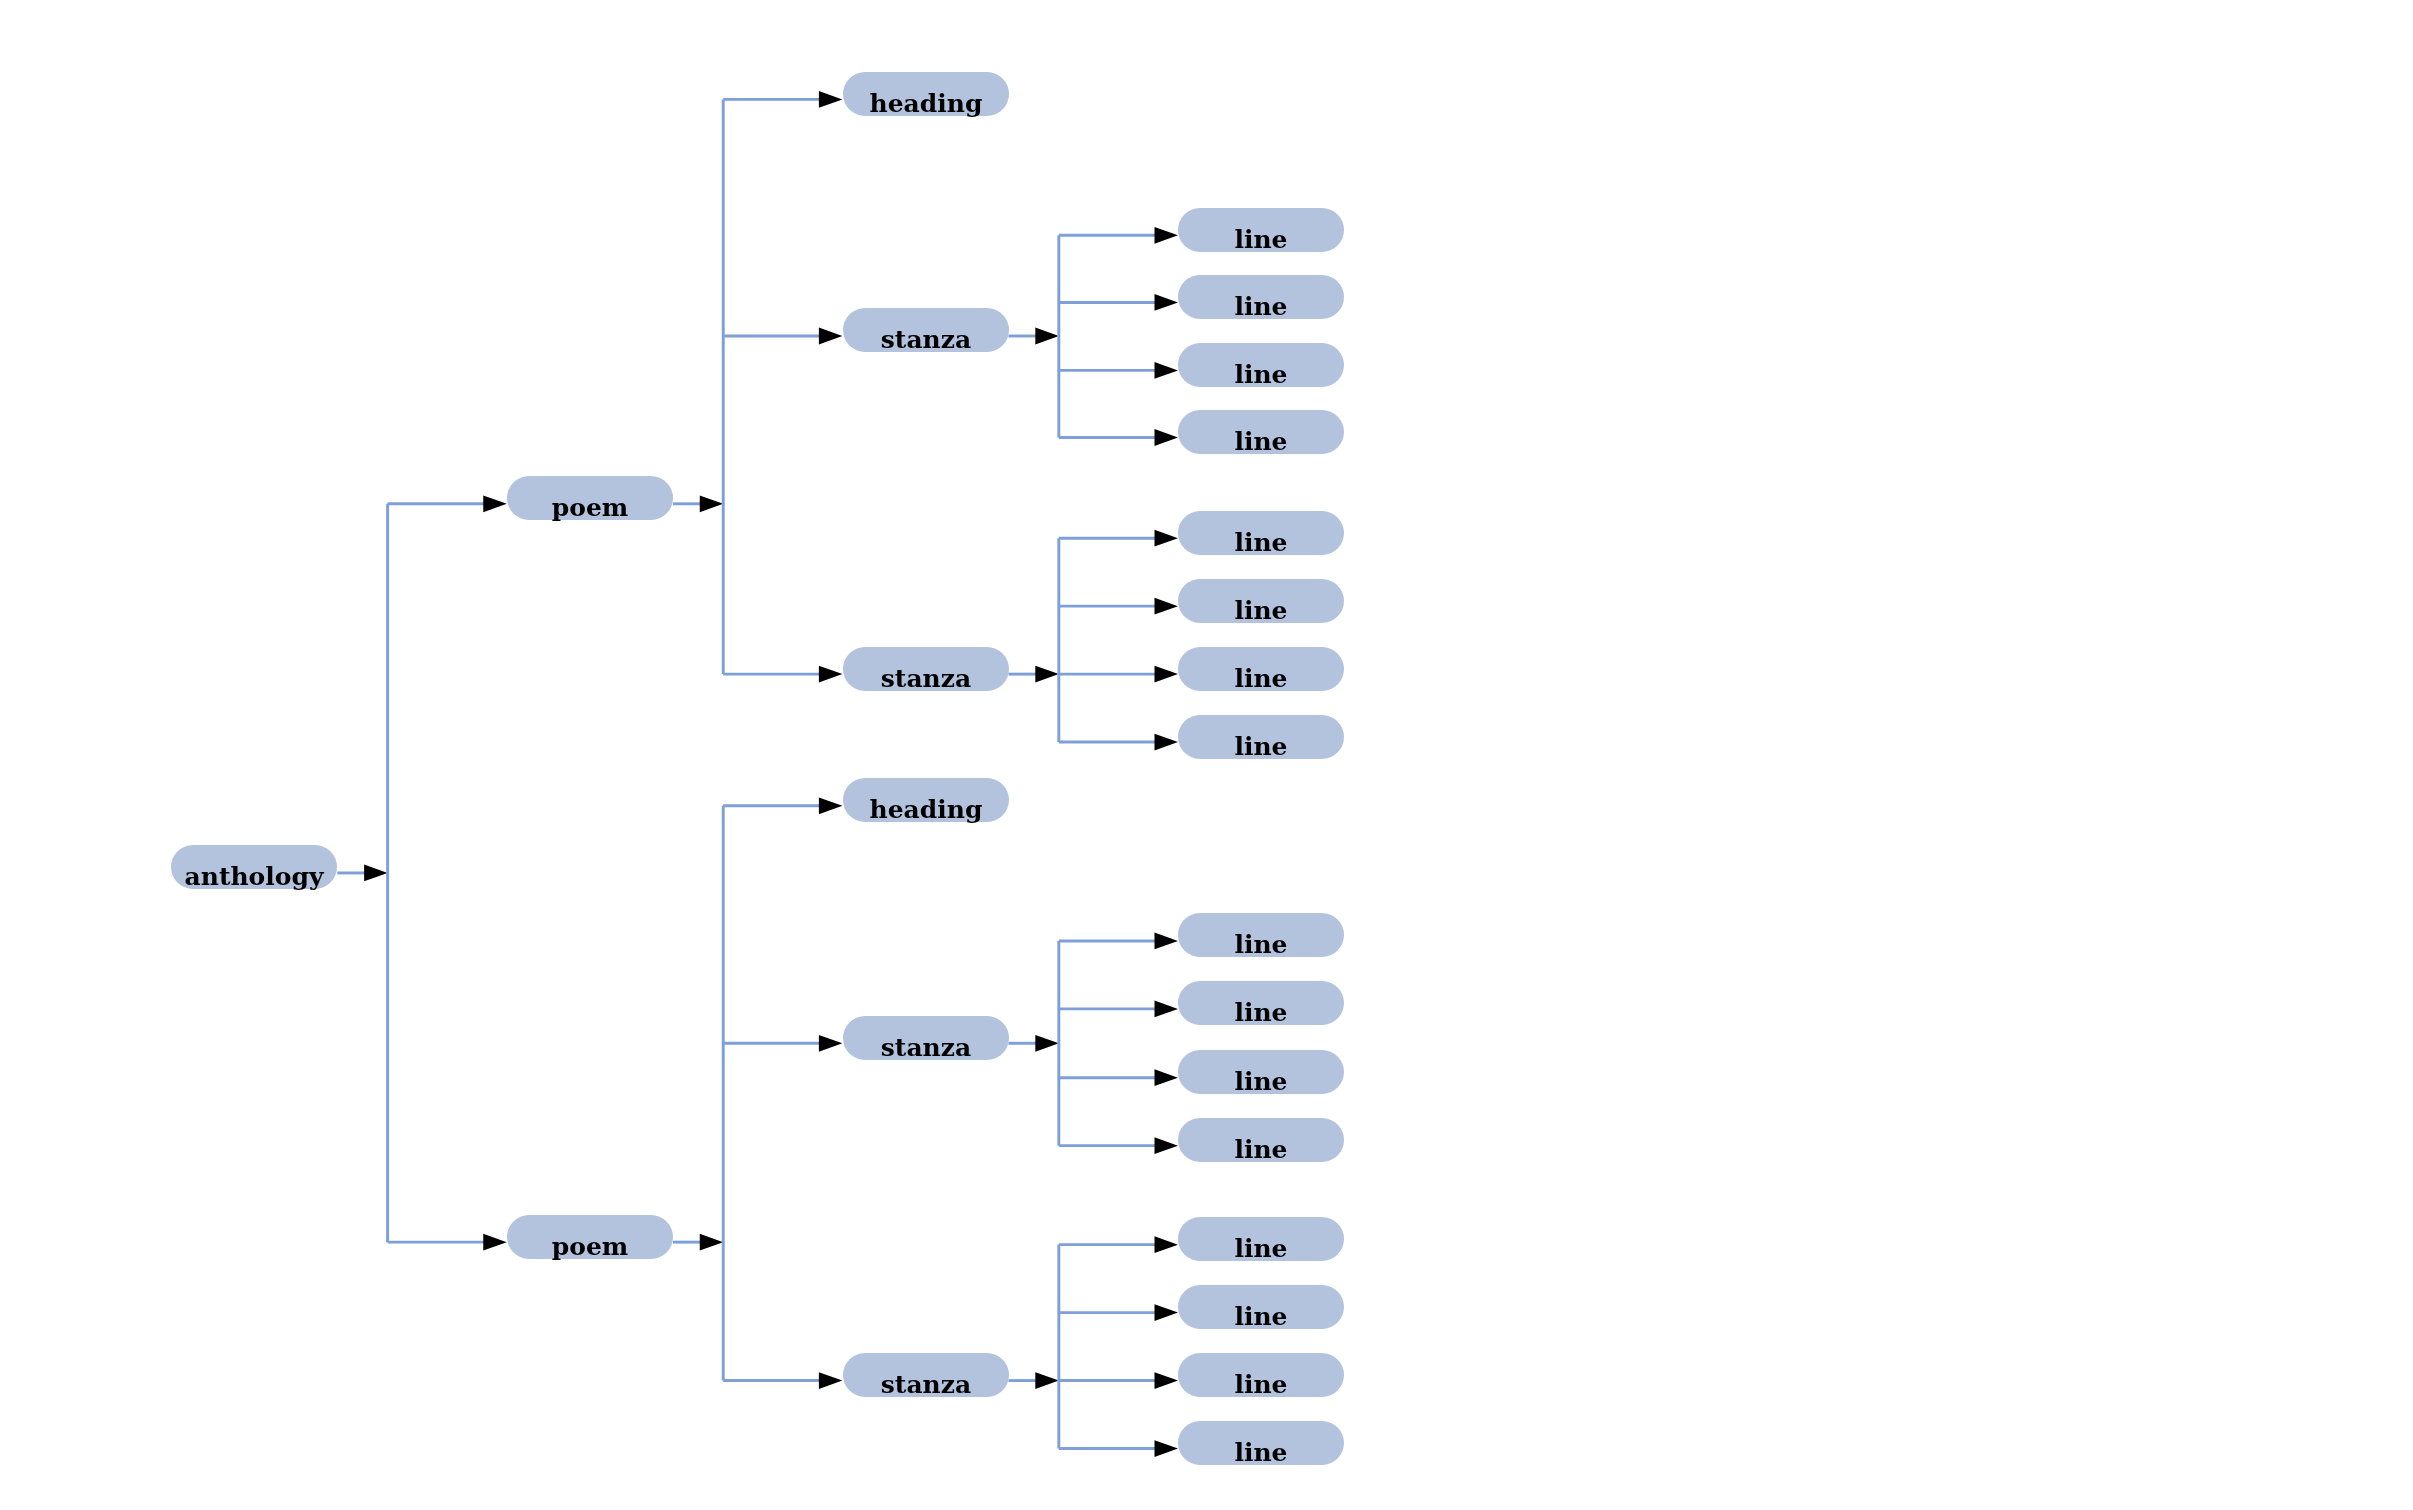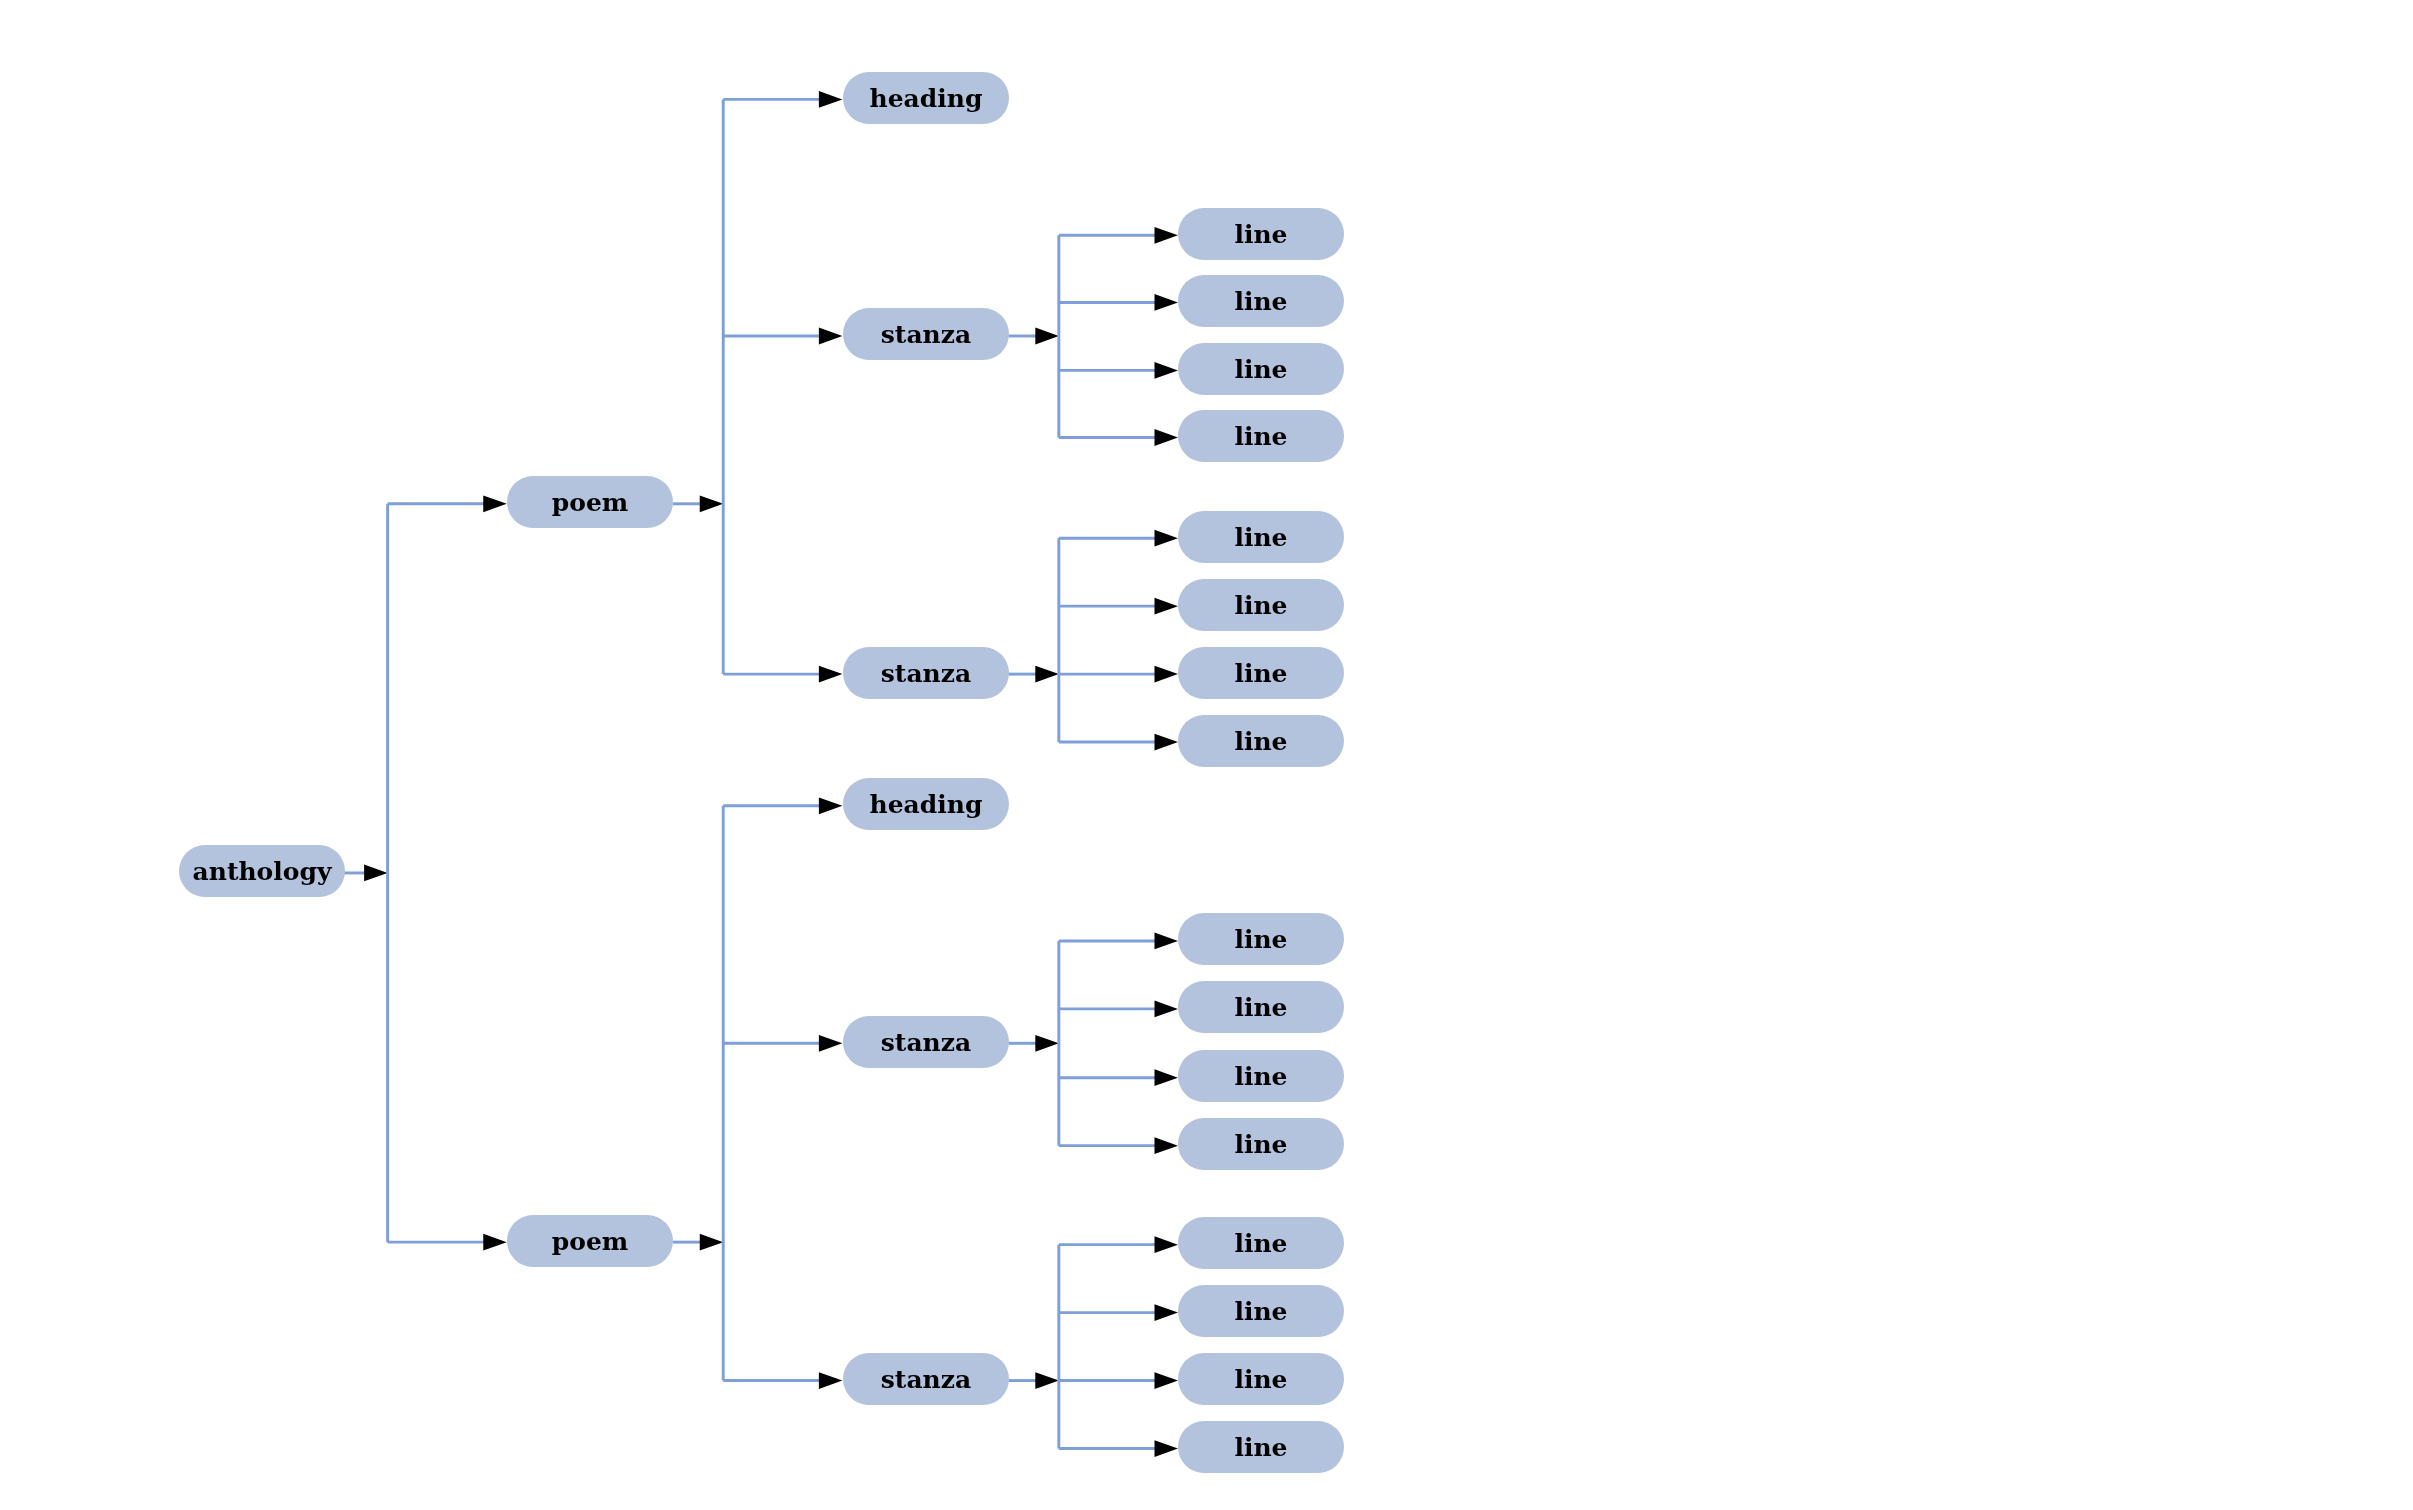--- a/index.html
+++ b/index.html
@@ -18,25 +18,25 @@
   #connectors {
     position: absolute;
     left: 0;
     top: 0;
     width: 2413px;
     height: 1511px;
   }
   .node {
     position: absolute;
     width: 166px;
-    height: 52px;
+    height: 44px;
     border-radius: 28px;
     background: var(--node-fill, #b3c3dd);
     display: flex;
-    align-items: center;
+    align-items: flex-end;
     justify-content: center;
     box-sizing: border-box;
   }
   .node span {
     font-family: "DejaVu Serif", "Liberation Serif", serif;
     font-weight: 700;
     font-size: 25px;
     color: var(--label-color, #000000);
     line-height: 1;
     white-space: nowrap;
@@ -111,21 +111,21 @@
       <line x1="1262" y1="1483" x2="1380" y2="1483" stroke="#7e9fd8" stroke-width="3.5"></line>
       <polygon points="1404,1483 1376,1473 1376,1493" fill="#000000"></polygon>
       <line x1="1262" y1="1564" x2="1380" y2="1564" stroke="#7e9fd8" stroke-width="3.5"></line>
       <polygon points="1404,1564 1376,1554 1376,1574" fill="#000000"></polygon>
       <line x1="1262" y1="1645" x2="1380" y2="1645" stroke="#7e9fd8" stroke-width="3.5"></line>
       <polygon points="1404,1645 1376,1635 1376,1655" fill="#000000"></polygon>
       <line x1="1262" y1="1726" x2="1380" y2="1726" stroke="#7e9fd8" stroke-width="3.5"></line>
       <polygon points="1404,1726 1376,1716 1376,1736" fill="#000000"></polygon>
     </svg>
   <div id="nodes">
-      <div class="node" style="left: 179px; top: 845px;">
+      <div class="node" style="left: 171px; top: 845px;">
         <span>anthology</span>
       </div>
       <div class="node" style="left: 507px; top: 476px;">
         <span>poem</span>
       </div>
       <div class="node" style="left: 507px; top: 1215px;">
         <span>poem</span>
       </div>
       <div class="node" style="left: 843px; top: 72px;">
         <span>heading</span>

